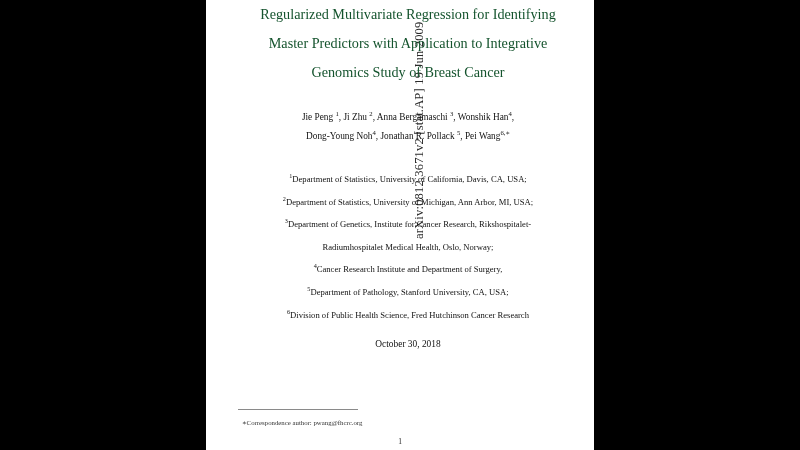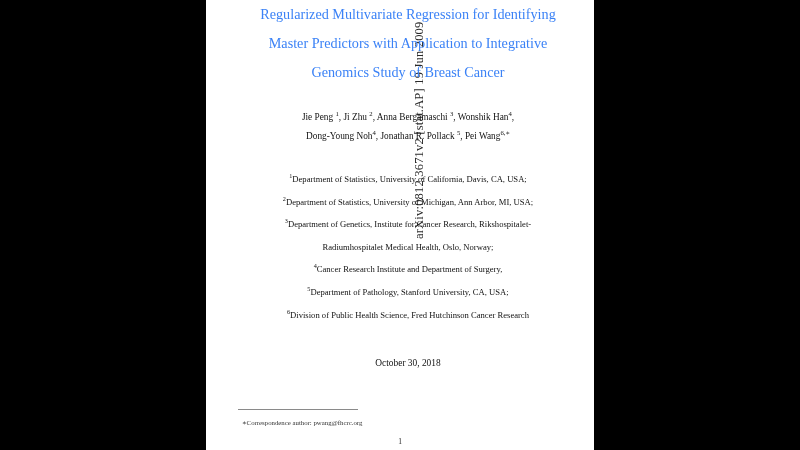--- a/index.html
+++ b/index.html
@@ -53,21 +53,21 @@
     top: 0;
     width: 340px;
     height: 450px;
     text-align: center;
   }
   .title {
     margin-top: 0px;
     padding-top: 0px;
     font-size: 14.2px;
     line-height: 29px;
-    color: #3b82f6;
+    color: #14532d;
   }
   .title div { white-space: nowrap; }
   .authors {
     margin-top: 21px;
     font-size: 9.3px;
     line-height: 19px;
     color: #111111;
   }
   .authors div { white-space: nowrap; }
   sup {
@@ -76,21 +76,21 @@
     line-height: 0;
   }
   .affils {
     margin-top: 22px;
     font-size: 8.6px;
     line-height: 22.6px;
     color: #111111;
   }
   .affils div { white-space: nowrap; }
   .date {
-    margin-top: 32px;
+    margin-top: 13px;
     font-size: 9.4px;
     color: #111111;
     text-align: center;
   }
   .rule {
     position: absolute;
     left: 32px;
     bottom: 40px;
     width: 120px;
     height: 1px;

